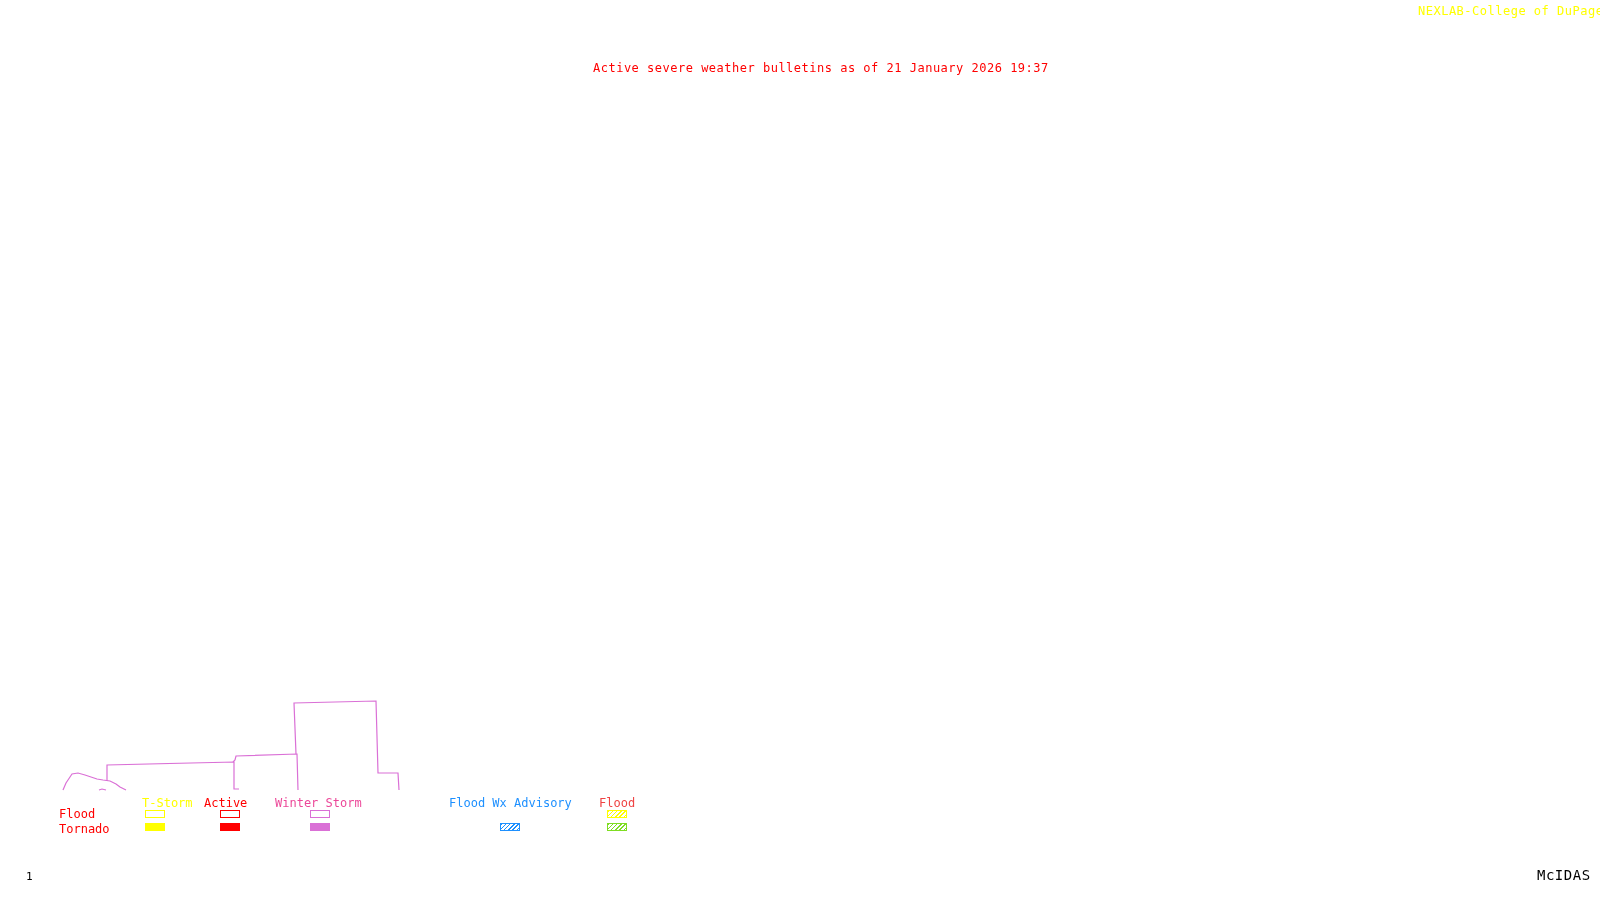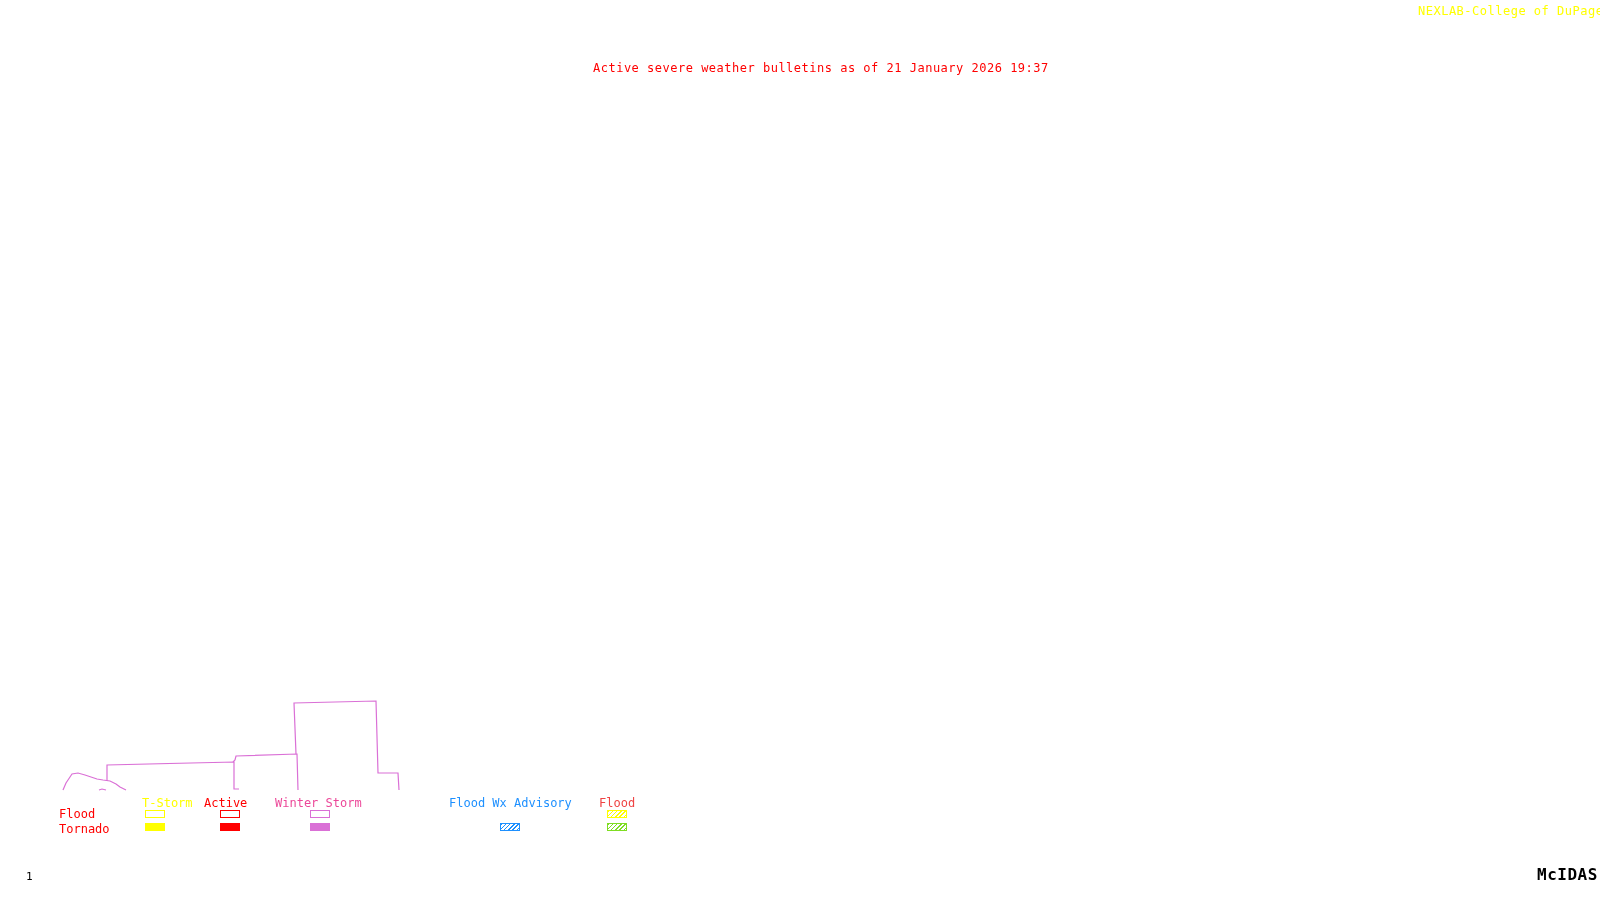--- a/index.html
+++ b/index.html
@@ -2,21 +2,21 @@
 <html><head>
 <meta charset="utf-8">
 <style>
   html, body { margin:0; padding:0; background:#ffffff; }
   body { width:1600px; height:900px; position:relative; overflow:hidden;
          font-family: "DejaVu Sans Mono", monospace; }
   .txt { position:absolute; font-size:12px; white-space:nowrap; line-height:12px; letter-spacing:0.5px; }
   .title { left:593px; top:24px; color:#ff0000;margin-top:38px; }
   .credit { left:1418px; top:5px; color:#ffff00; }
   .frame { left:26px; top:871px; color:#000000; font-size:11px; }
-  .brand { left:1537px; top:869px; color:#000000; font-size:16px;font-weight:bold; }
+  .brand { left:1537px; top:869px; color:#000000; font-size:14px; }
   svg.map { position:absolute; left:0; top:0; }
   .legend-label { position:absolute; font-size:12px; line-height:12px; white-space:nowrap; }
   .box { position:absolute; width:20px; height:8px; box-sizing:border-box; }
   .hatch-blue { background: repeating-linear-gradient(135deg, #1e90ff 0 1px, #fff 1px 3px); border:1px solid #1e90ff; }
   .hatch-yellow { background: repeating-linear-gradient(135deg, #ffff00 0 1px, #fff 1px 3px); border:1px solid #ffff00; }
   .hatch-green { background: repeating-linear-gradient(135deg, #7fdd22 0 1px, #fff 1px 3px); border:1px solid #7fdd22; }
 </style>
 </head>
 <body>
 

